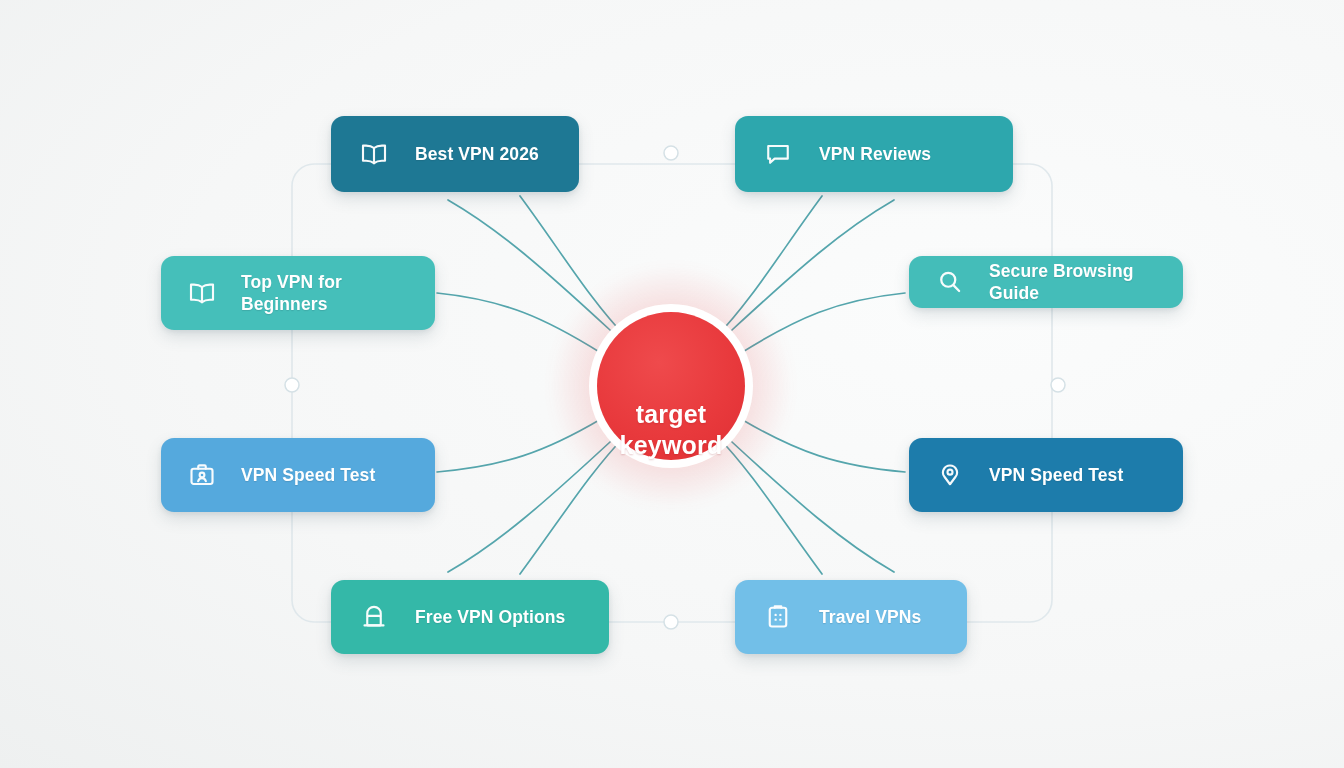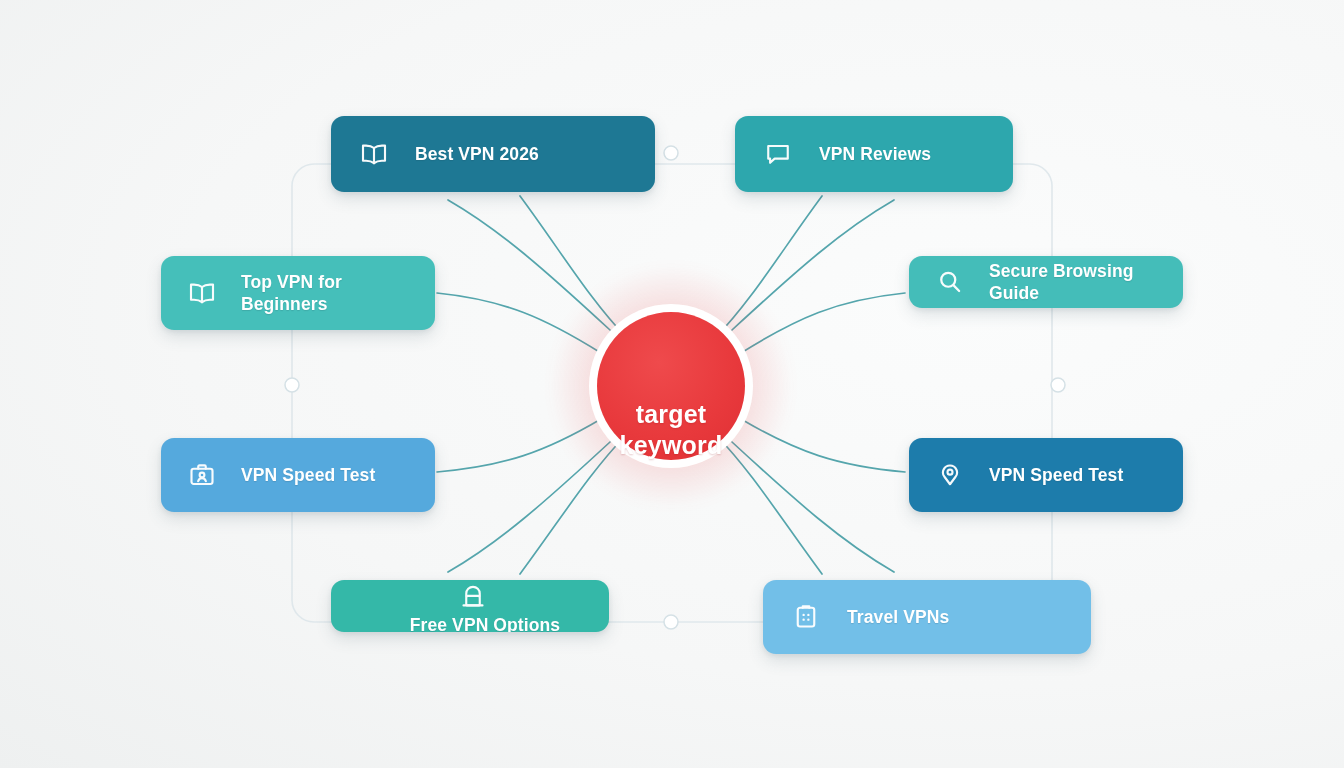--- a/index.html
+++ b/index.html
@@ -148,21 +148,21 @@
   <div class="hub-glow" style="left:551px; top:266px; width:240px; height:240px;"></div>
   <div class="hub-ring" style="left:589px; top:304px; width:164px; height:164px;"></div>
   <div class="hub" style="left:597px; top:312px; width:148px; height:148px;">
     <div class="hub-core" style="inset:0;"></div>
     <div class="hub-label">
       <div>target</div>
       <div>keyword</div>
     </div>
   </div>
 
-  <div class="node pad-a" style="left:331px; top:116px; width:324px; height:76px; background:#1e7894;">
+  <div class="node pad-a" style="left:331px; top:116px; width:248px; height:76px; background:#1e7894;">
     <span class="node-icon">
       <svg width="30" height="30" viewBox="0 0 24 24" fill="none" stroke="#fff" stroke-width="1.7" stroke-linecap="round" stroke-linejoin="round">
         <path d="M12 7.2C10.4 5.9 8.4 5.3 5.6 5.3H3.2v12.1h2.4c2.8 0 4.8.6 6.4 1.9"></path>
         <path d="M12 7.2c1.6-1.3 3.6-1.9 6.4-1.9h2.4v12.1h-2.4c-2.8 0-4.8.6-6.4 1.9"></path>
         <path d="M12 7.2v12.1"></path>
       </svg>
     </span>
     <span class="node-label">Best VPN 2026</span>
   </div>
 
@@ -213,32 +213,32 @@
   <div class="node pad-b" style="left:909px; top:438px; width:274px; height:74px; background:#1d7cab;">
     <span class="node-icon">
       <svg width="30" height="30" viewBox="0 0 24 24" fill="none" stroke="#fff" stroke-width="1.7" stroke-linecap="round" stroke-linejoin="round">
         <path d="M12 4.4a5.6 5.6 0 0 0-4.3 9.2L12 19.4l4.3-5.8A5.6 5.6 0 0 0 12 4.4z"></path>
         <circle cx="12" cy="9.7" r="2"></circle>
       </svg>
     </span>
     <span class="node-label">VPN Speed Test</span>
   </div>
 
-  <div class="node pad-a" style="left:331px; top:580px; width:278px; height:52px; background:#34b8a8;flex-direction:column;">
+  <div class="node pad-a" style="left:331px; top:580px; width:278px; height:74px; background:#34b8a8;">
     <span class="node-icon">
       <svg width="30" height="30" viewBox="0 0 24 24" fill="none" stroke="#fff" stroke-width="1.7" stroke-linecap="round" stroke-linejoin="round">
         <path d="M6.6 11.1V9.3a5.4 5.4 0 0 1 10.8 0v1.8"></path>
         <rect x="6.6" y="11.1" width="10.8" height="7.6" rx="1.2"></rect>
         <path d="M4.4 18.7h15.2"></path>
       </svg>
     </span>
     <span class="node-label">Free VPN Options</span>
   </div>
 
-  <div class="node pad-a" style="left:735px; top:580px; width:328px; height:74px; background:#72bfe8;margin-left:28px;">
+  <div class="node pad-a" style="left:735px; top:580px; width:232px; height:74px; background:#72bfe8;">
     <span class="node-icon">
       <svg width="30" height="30" viewBox="0 0 24 24" fill="none" stroke="#fff" stroke-width="1.7" stroke-linecap="round" stroke-linejoin="round">
         <rect x="5.4" y="4.6" width="13.2" height="15" rx="1.8"></rect>
         <path d="M9.4 4.6V3.4h5.2v1.2"></path>
         <circle cx="10.1" cy="10.3" r=".95" fill="#fff" stroke="none"></circle>
         <circle cx="13.9" cy="10.3" r=".95" fill="#fff" stroke="none"></circle>
         <circle cx="10.1" cy="14.1" r=".95" fill="#fff" stroke="none"></circle>
         <circle cx="13.9" cy="14.1" r=".95" fill="#fff" stroke="none"></circle>
       </svg>
     </span>

